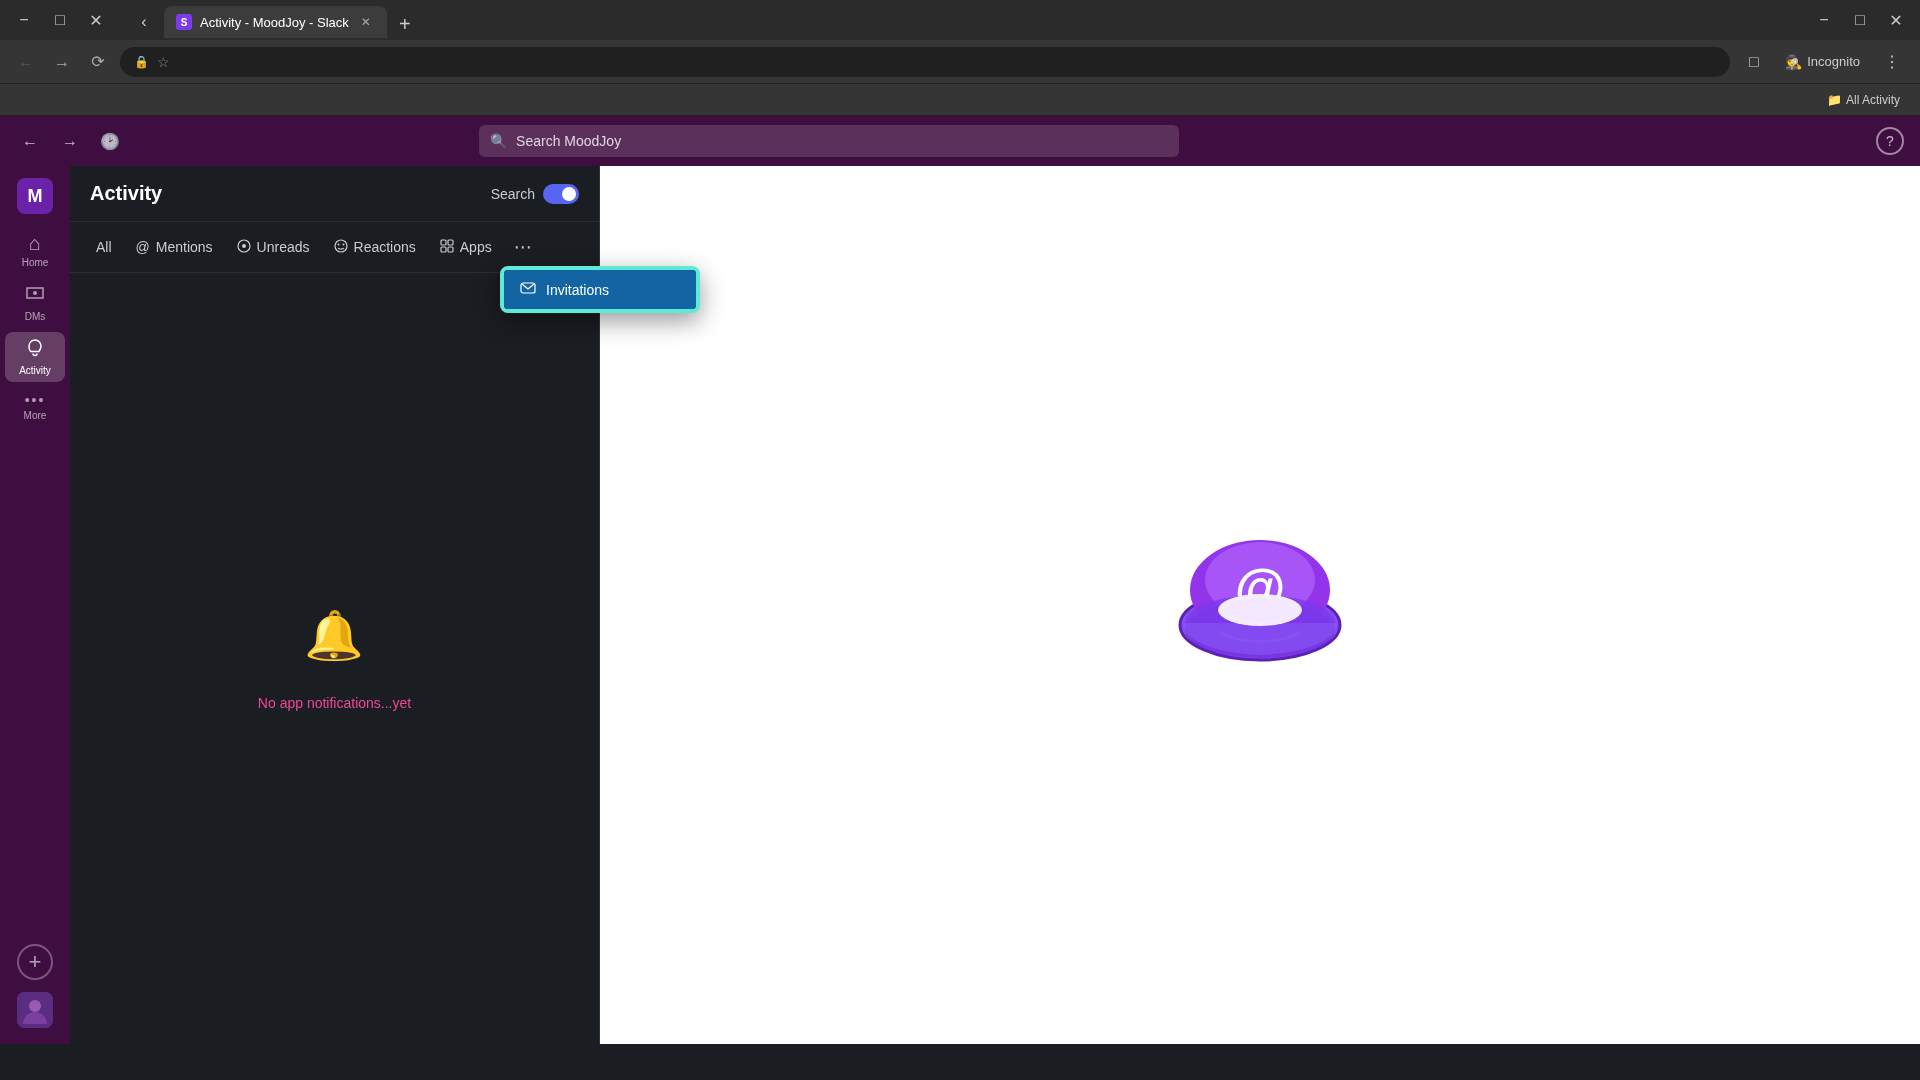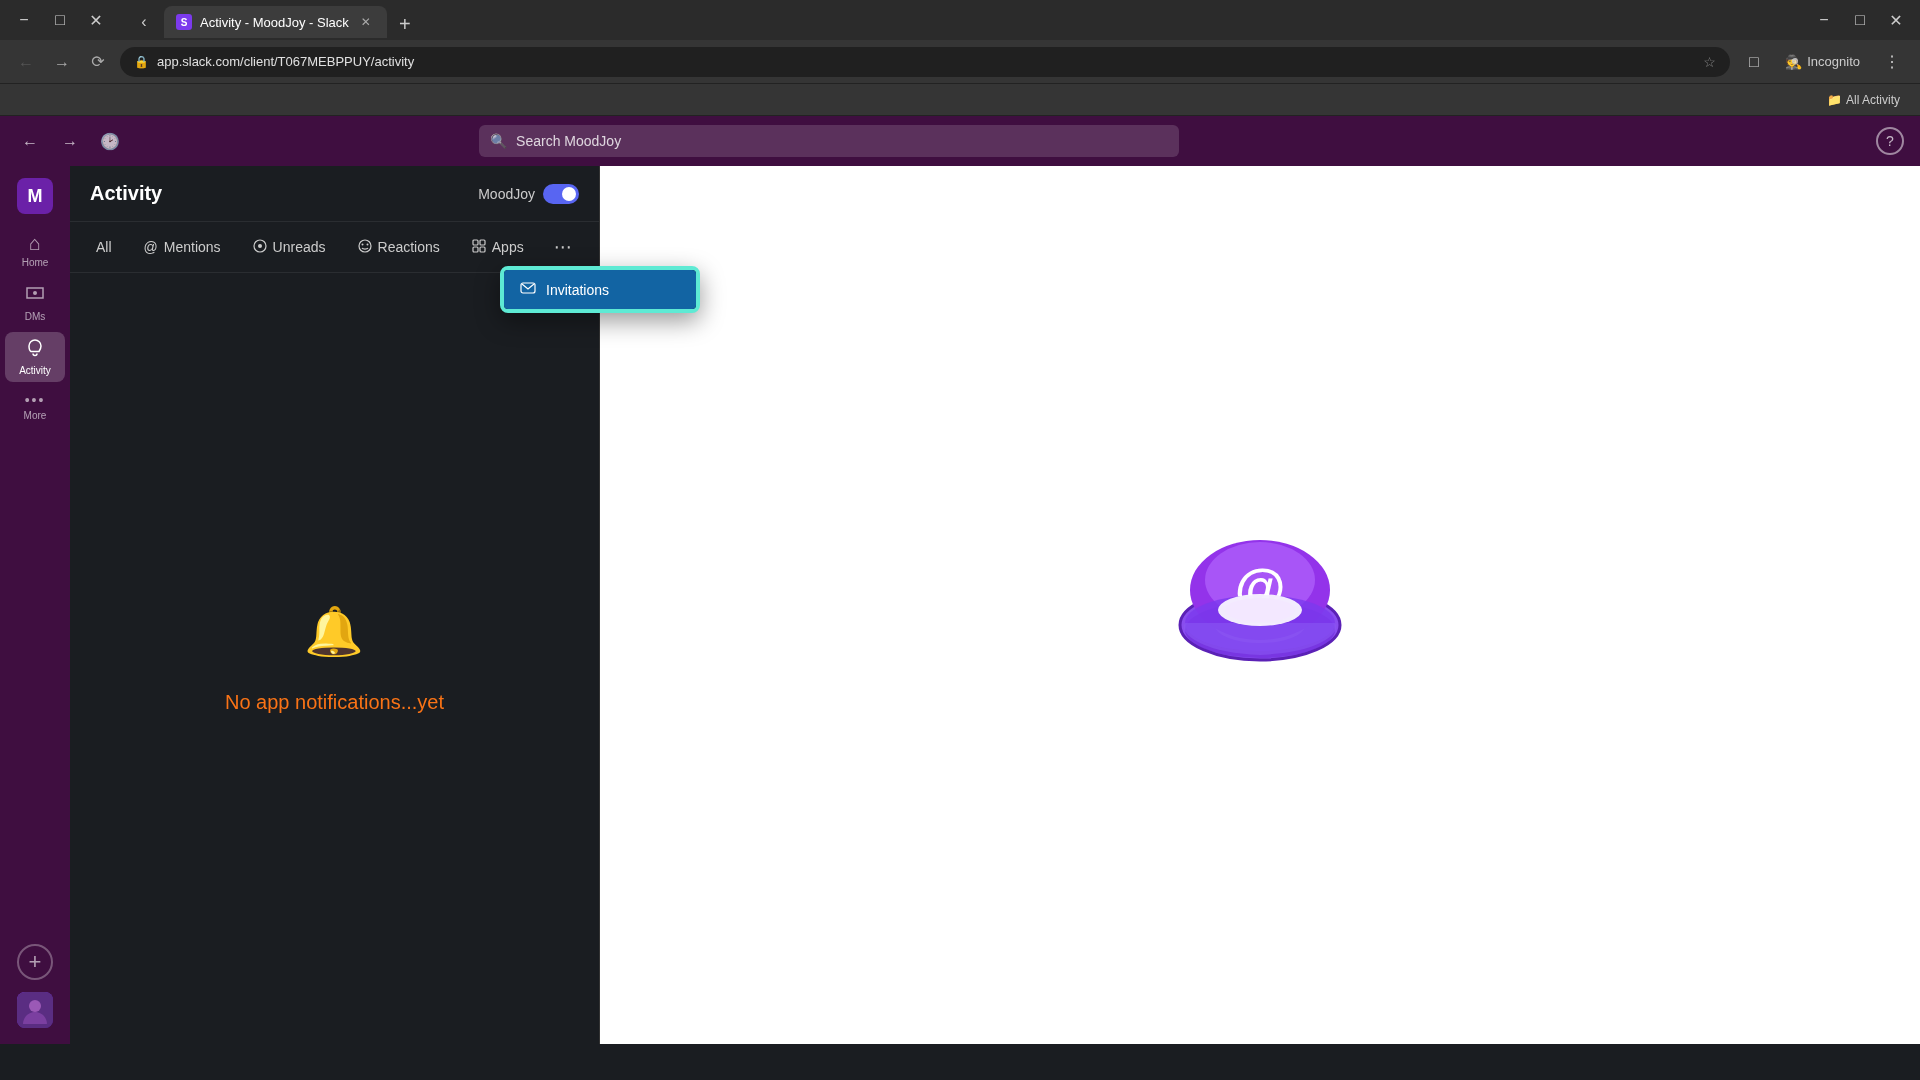--- a/index.html
+++ b/index.html
@@ -298,21 +298,21 @@
       position: absolute;
       right: 3px; top: 3px;
       width: 14px; height: 14px;
       background: white;
       border-radius: 50%;
     }
     .activity-tabs {
       display: flex;
       align-items: center;
       padding: 8px 16px;
-      gap: 12px;
+      gap: 4px;
       border-bottom: 1px solid #2a2d31;
       position: relative;
     }
     .activity-tab {
       display: flex;
       align-items: center;
       gap: 6px;
       padding: 6px 10px;
       border-radius: 6px;
       color: #ccc;
@@ -336,22 +336,22 @@
       flex-direction: column;
       align-items: center;
       justify-content: center;
       gap: 12px;
     }
     .bell-icon-large {
       font-size: 48px;
       color: #f0a500;
     }
     .no-notifications-text {
-      color: #f97316;
-      font-size: 20px;
+      color: #ec4899;
+      font-size: 14px;
       margin-top: 19px;
     }
 
     
     .dropdown-menu {
       position: absolute;
       top: 44px;
       left: 430px;
       background: #1a1d21;
       border: 4px solid #5eead4;
@@ -411,21 +411,20 @@
       <div class="browser-btn">✕</div>
     </div>
   </div>
 
   <div class="address-bar-row">
     <div class="nav-btn disabled">←</div>
     <div class="nav-btn">→</div>
     <div class="nav-btn">⟳</div>
     <div class="address-bar">
       <span class="lock-icon">🔒</span>
-      <span class="address-text">app.slack.com/client/T067MEBPPUY/activity</span>
       <span class="star-icon">☆</span>
     </div>
     <div class="browser-btn">□</div>
     <div class="profile-btn">
       <span style="font-size:14px;">🕵</span>
       <span>Incognito</span>
     </div>
     <div class="browser-btn">⋮</div>
   </div>
 
@@ -493,21 +492,21 @@
           <circle cx="18" cy="14" r="6" fill="#9b59b6"></circle>
           <path d="M6 32c0-6.627 5.373-12 12-12s12 5.373 12 12" fill="#7b3fa0"></path>
         </svg>
       </div>
     </div>
 
     <div class="activity-panel">
       <div class="activity-header">
         <span class="activity-title">Activity</span>
         <div class="unreads-toggle">
-          <span>MoodJoy</span>
+          <span>Search</span>
           <div class="toggle-switch"></div>
         </div>
       </div>
 
       <div class="activity-tabs">
         <div class="activity-tab">
           <span>All</span>
         </div>
         <div class="activity-tab">
           <span class="tab-icon">@</span>

